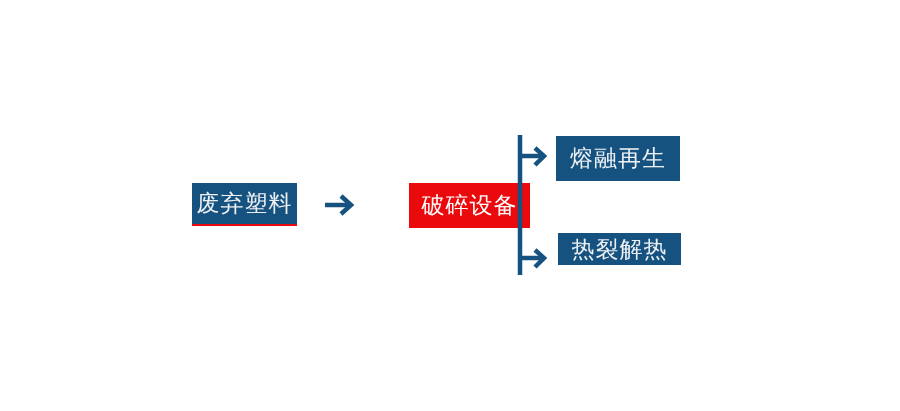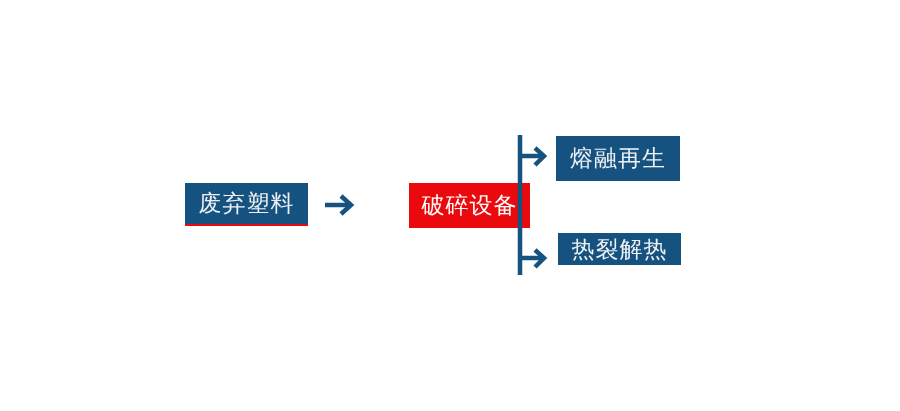--- a/index.html
+++ b/index.html
@@ -45,23 +45,23 @@
   .node-red {
     background: #ea0a0d;
     margin-left: 47px;
   }
   .node-red .node-label {
     color: #ffffff;
   }
 
   
   #node-waste-plastic {
-    left: 185px;
+    left: 192px;
     top: 183px;
-    width: 123px;
+    width: 105px;
     height: 43px;
     border-bottom: 2px solid #ea0a0d;
   }
 
   
   #node-crusher {
     left: 362px;
     top: 183px;
     width: 121px;
     height: 45px;

